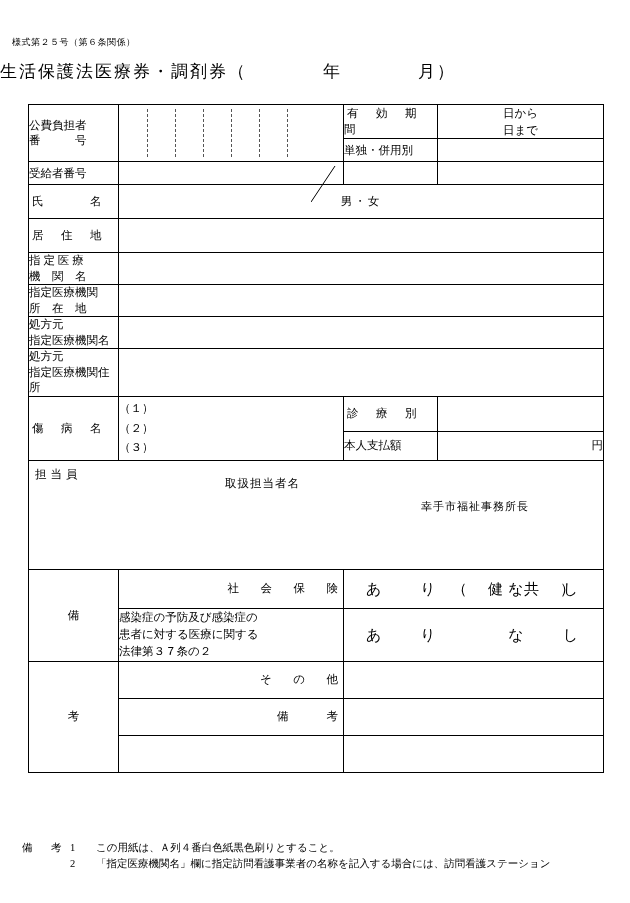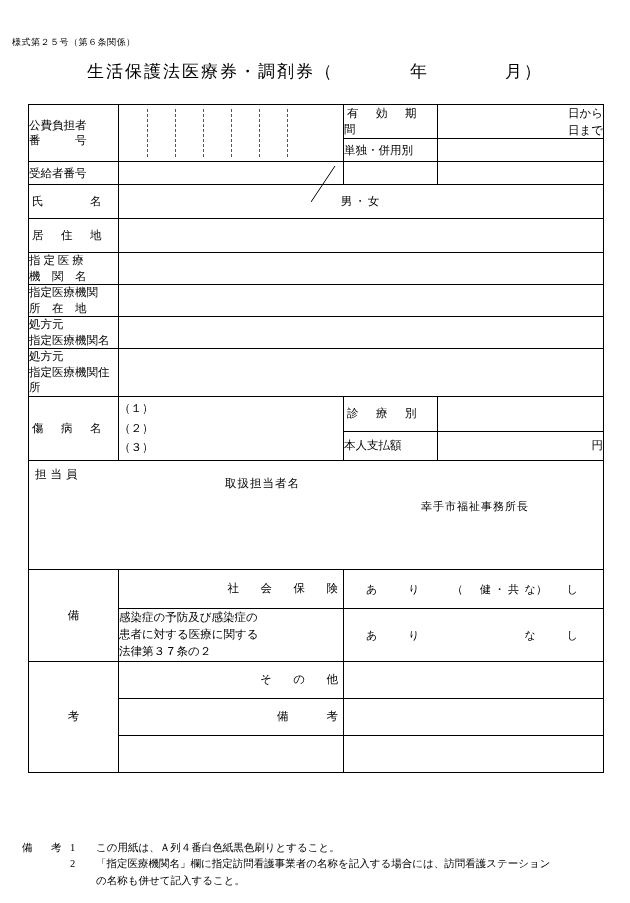--- a/index.html
+++ b/index.html
@@ -27,21 +27,20 @@
     top: 36px;
     font-size: 9px;
     letter-spacing: 0.5px;
     white-space: nowrap;
   }
   .doc-title {
     position: absolute;
     left: 0;
     top: 60px;
     width: 630px;
-    text-align: center;
     font-size: 17px;
     letter-spacing: 2px;
   }
   table.main {
     position: absolute;
     left: 28px;
     top: 104px;
     width: 575px;
     border-collapse: collapse;
     table-layout: fixed;
@@ -75,21 +74,21 @@
     min-height: 44px;
   }
   .dashed-grid .vline {
     position: absolute;
     top: 4px;
     bottom: 4px;
     width: 0;
     border-left: 1px dashed #555;
   }
   .validity-right {
-    text-align: right;
+    text-align: center;
     padding-right: 8px;
     font-size: 11px;
     line-height: 1.45;
   }
   .diag-cell {
     position: relative;
   }
   .diag-cell .slash {
     position: absolute;
     right: 6px;
@@ -148,21 +147,21 @@
     font-size: 11.5px;
   }
   .law-label {
     font-size: 10px;
     line-height: 1.5;
     padding: 5px 8px;
     text-align: left;
   }
   .ari-nashi {
     position: relative;
-    font-size: 11px;
+    font-size: 15px;
     height: 38px;
   }
   .ari-nashi .ari {
     position: absolute;
     left: 22px;
     top: 50%;
     transform: translateY(-50%);
     letter-spacing: 3px;
   }
   .ari-nashi .paren {
@@ -384,16 +383,15 @@
     <div class="nrow">
       <span class="nlabel">備　考</span>
       <span class="nnum">1</span>
       <span class="ntext">この用紙は、Ａ列４番白色紙黒色刷りとすること。</span>
     </div>
     <div class="nrow">
       <span class="nlabel"></span>
       <span class="nnum">2</span>
       <span class="ntext">「指定医療機関名」欄に指定訪問看護事業者の名称を記入する場合には、訪問看護ステーション</span>
     </div>
-    <div class="cont">の名称も併せて記入すること。</div>
   </div>
 
 </div>
 
 </body></html>

